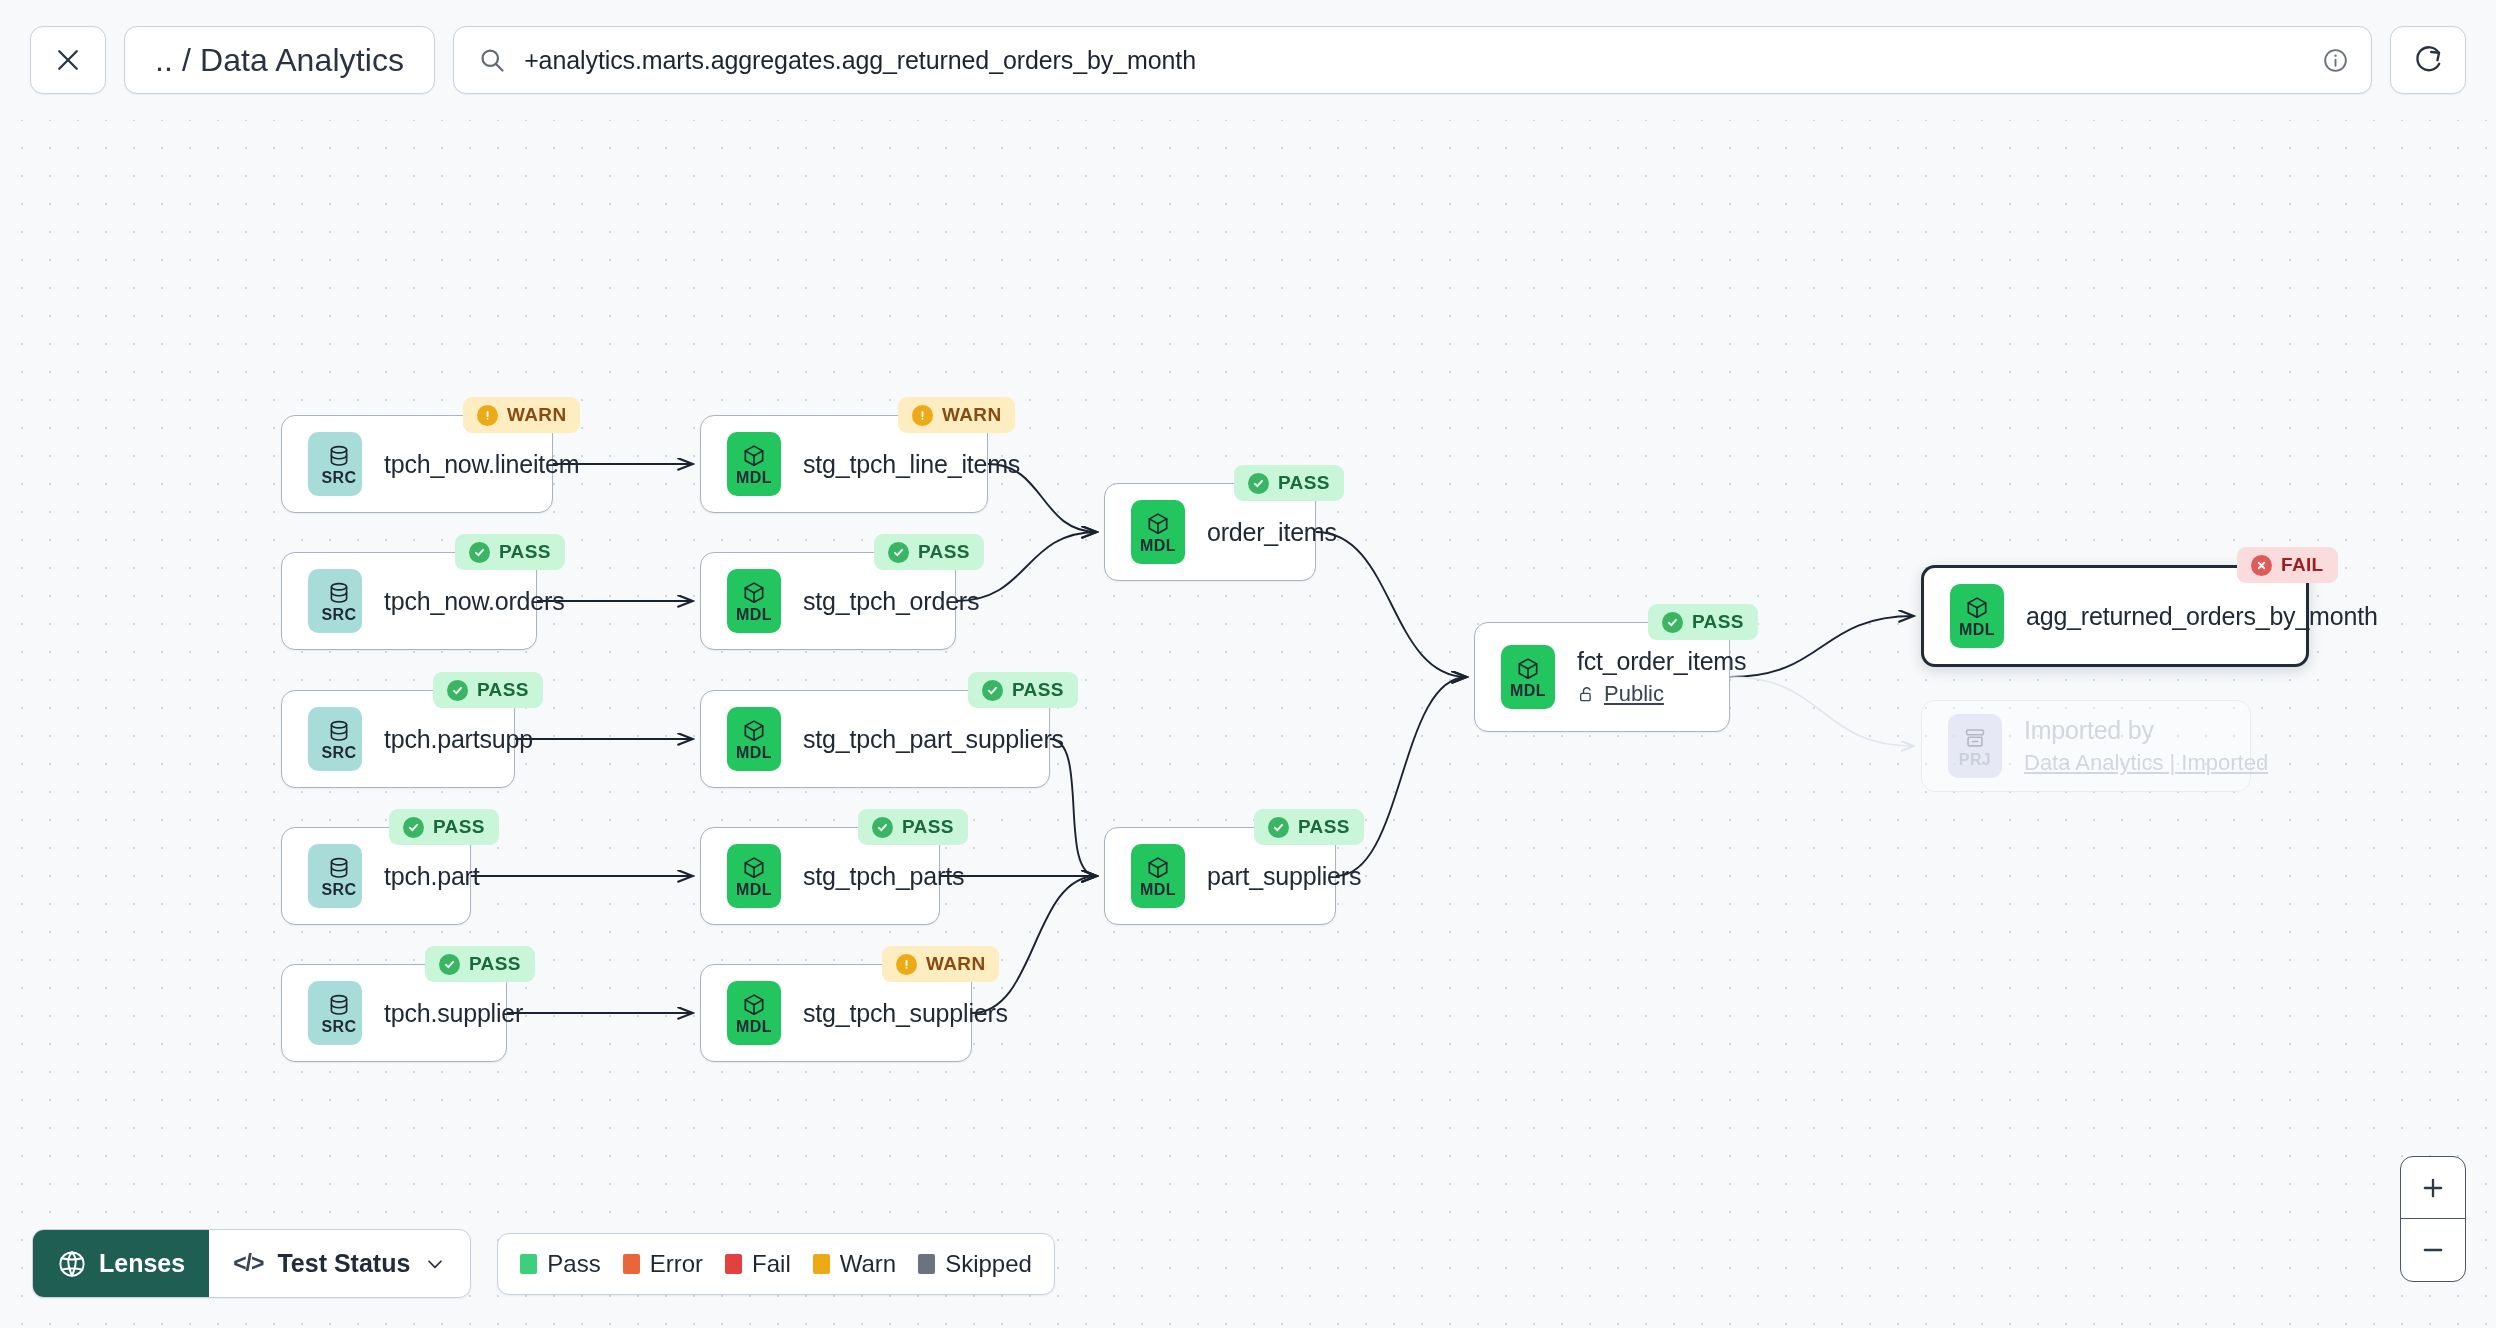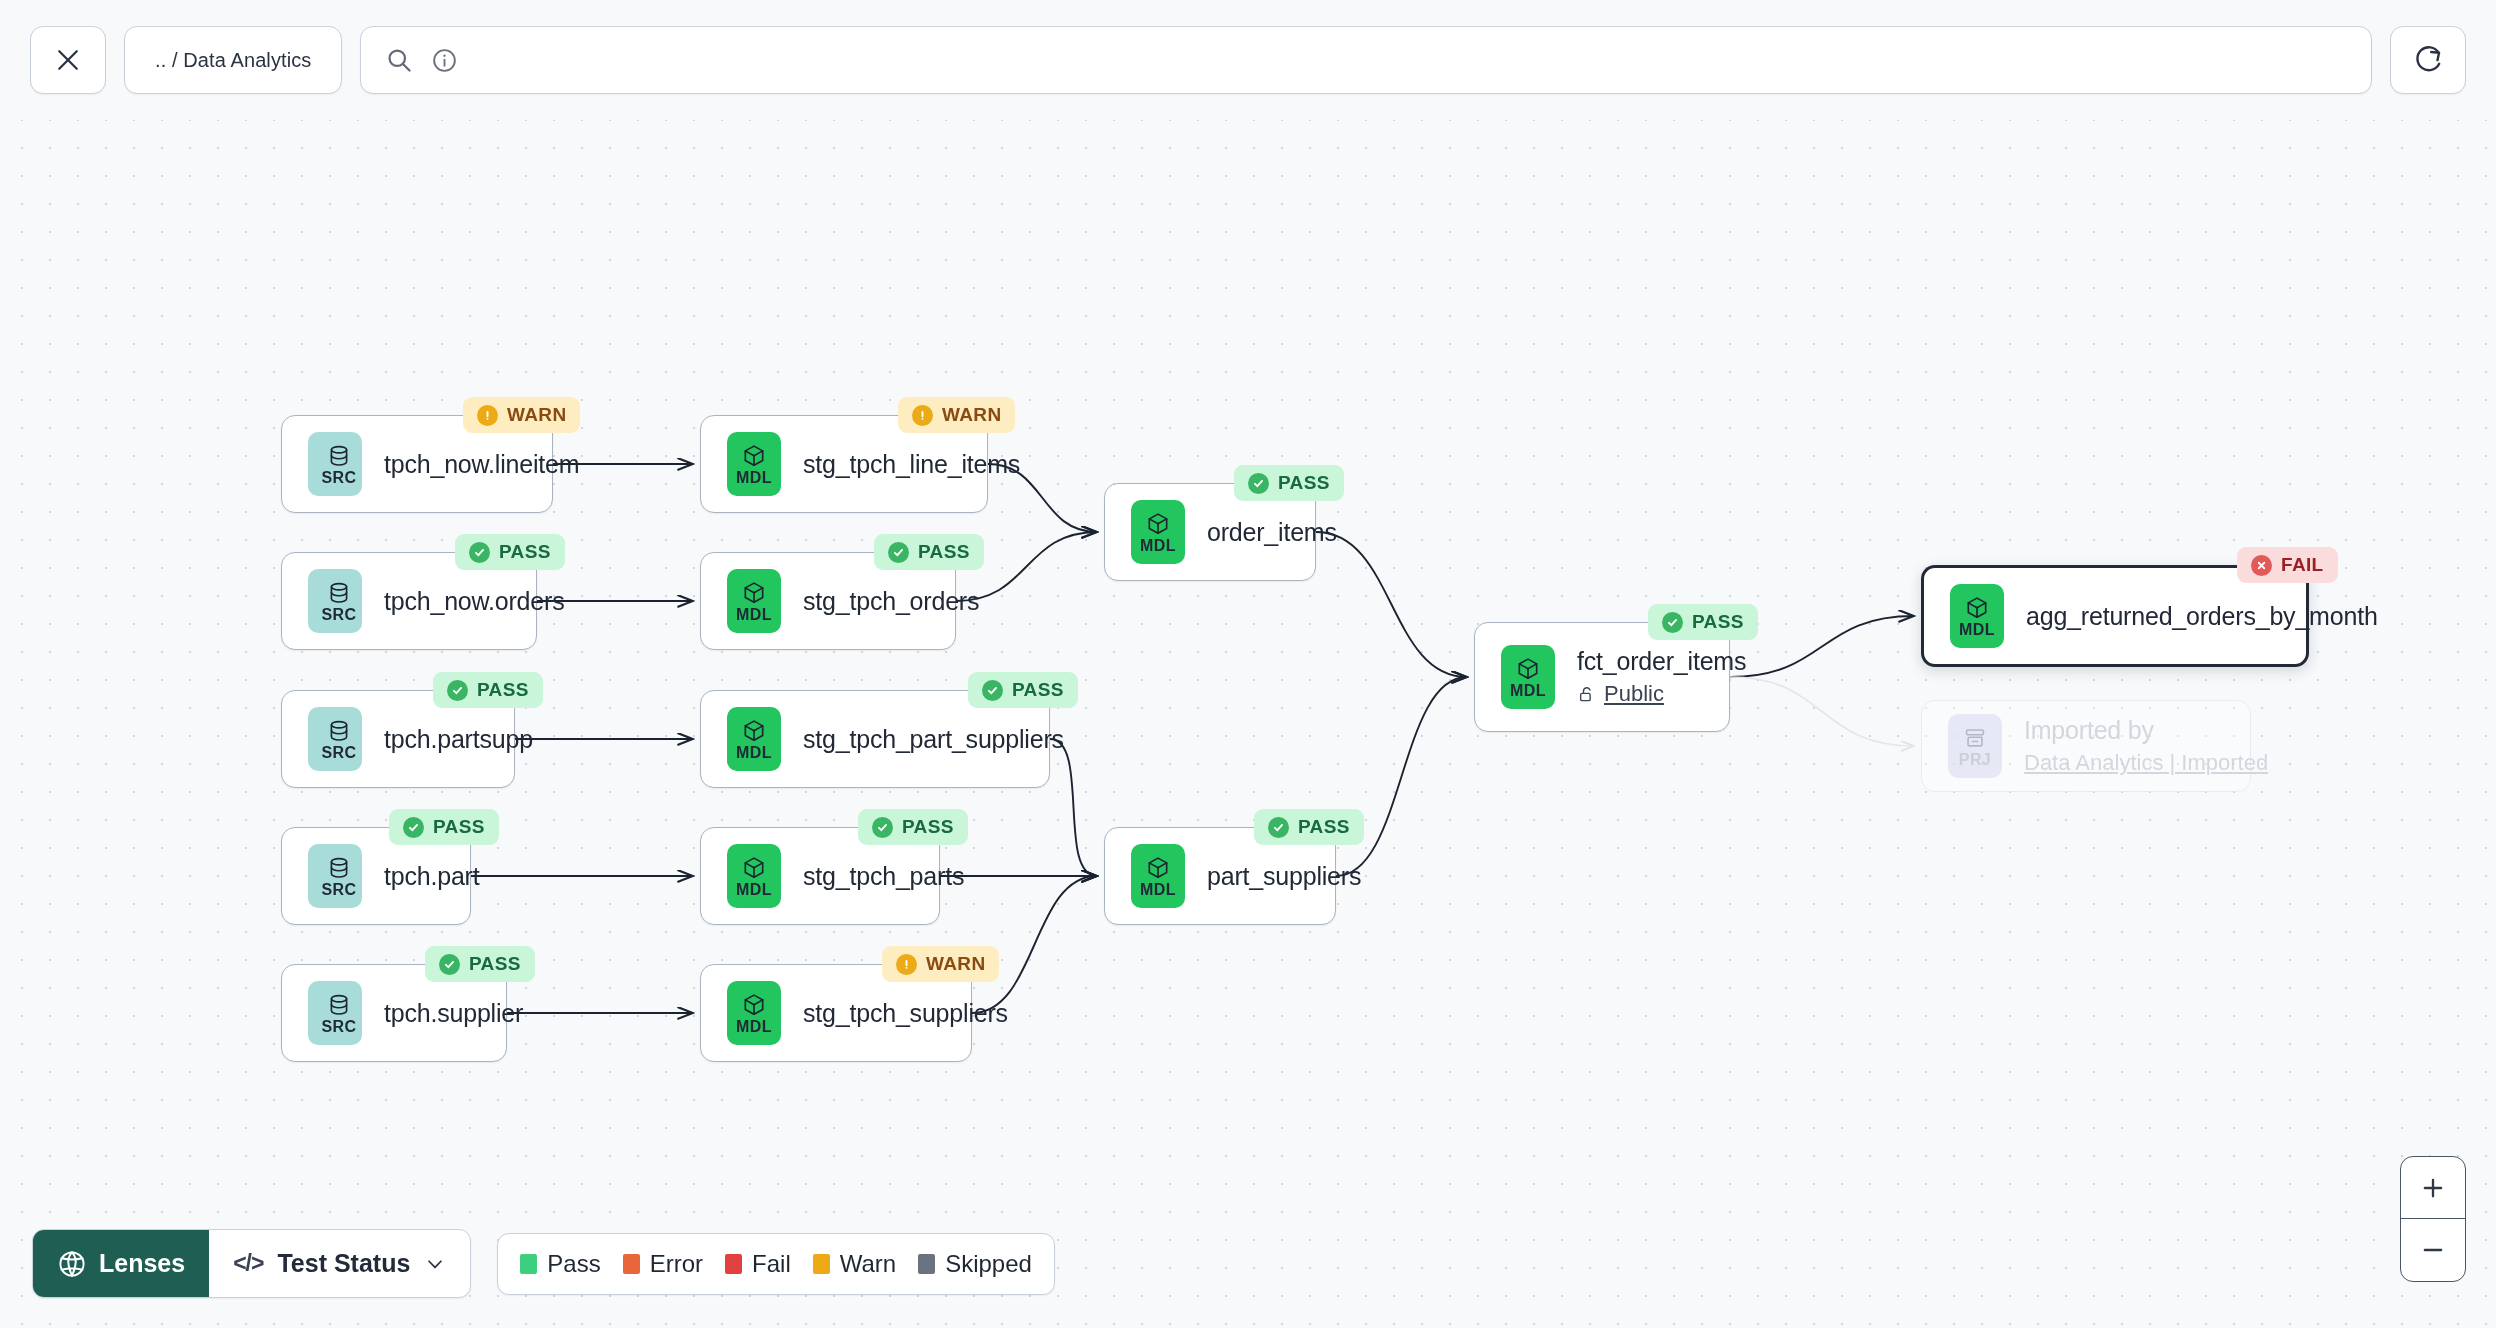--- a/index.html
+++ b/index.html
@@ -26,21 +26,21 @@
     border:1.6px solid #c9d1dc;
     border-radius:13px;
     height:68px;
     display:flex; align-items:center; justify-content:center;
     box-shadow:0 1px 2px rgba(20,30,50,.05);
     cursor:pointer;
   }
   #close-btn{ width:76px; }
   #close-btn svg{ width:30px; height:30px; }
   #breadcrumb-btn{
-    padding:4px 30px; font-size:20px; color:#2b3342; white-space:nowrap;
+    padding:4px 30px; font-size:32px; color:#2b3342; white-space:nowrap;
     letter-spacing:.1px;
   }
   #search-wrap{
     flex:1; height:68px; background:#fff;
     border:1.6px solid #c9d1dc; border-radius:13px;
     display:flex; align-items:center; gap:18px; padding:0 22px 0 24px;
     box-shadow:0 1px 2px rgba(20,30,50,.05);
     min-width:0;
   }
   #search-wrap .sicon{ flex:0 0 auto; width:28px; height:28px; opacity:.8;}
@@ -188,20 +188,21 @@
 
     <div class="hbtn" id="breadcrumb-btn">
       <span>.. / Data Analytics</span>
     </div>
 
     <div id="search-wrap">
       <svg class="sicon" viewBox="0 0 24 24" fill="none" stroke="#3c4454" stroke-width="1.9" stroke-linecap="round">
         <circle cx="10.5" cy="10.5" r="6.6"></circle>
           <path d="M15.4 15.4 L21 21"></path>
       </svg>
+      <input id="search-input" type="text" value="+analytics.marts.aggregates.agg_returned_orders_by_month" placeholder="Search lineage" style="">
       <svg id="info-icon" viewBox="0 0 24 24" fill="none" stroke="#3c4454" stroke-width="1.7" stroke-linecap="round">
         <circle cx="12" cy="12" r="9.2"></circle>
           <path d="M12 11.2 L12 16.6"></path>
           <circle cx="12" cy="7.7" r="1.05" fill="#3c4454" stroke="none"></circle>
       </svg>
     </div>
 
     <div class="hbtn" id="refresh-btn">
       <svg viewBox="0 0 24 24" fill="none" stroke="#2b3342" stroke-width="1.8" stroke-linecap="round" stroke-linejoin="round">
         <path d="M20 6.5 A8.6 8.6 0 1 0 20.4 14.8"></path>

